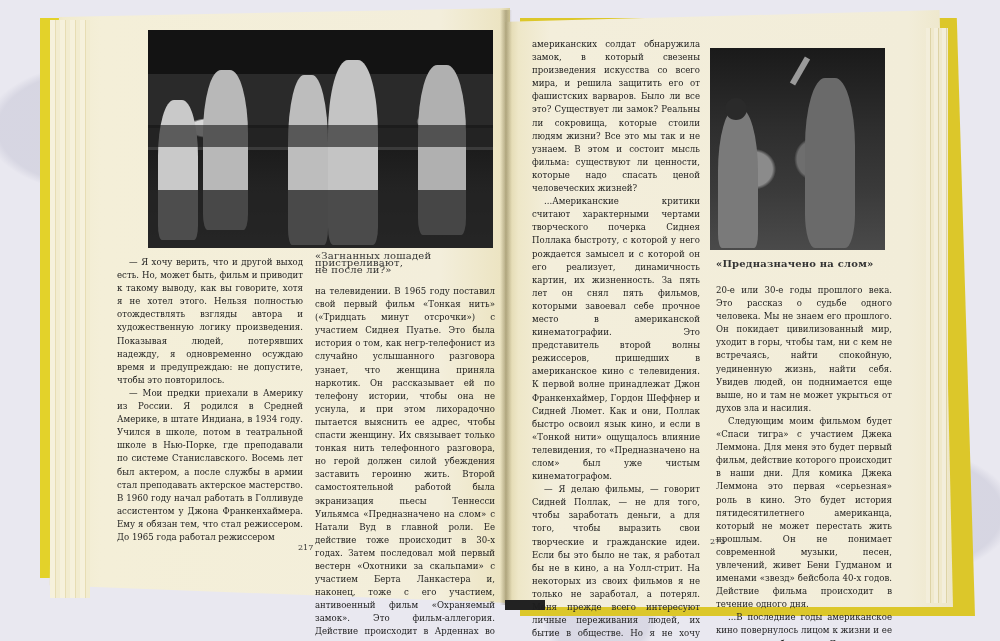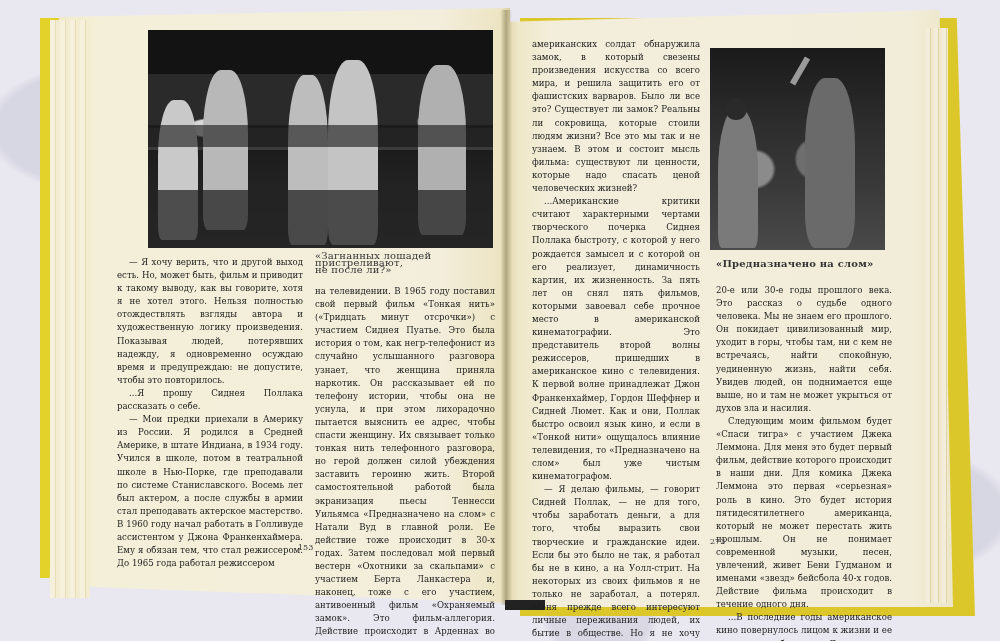--- a/index.html
+++ b/index.html
@@ -71,29 +71,28 @@
 </div>
 
 <div class="caption" style="left:315px;top:252px;">
   <div>«Загнанных лошадей</div>
   <div>пристреливают,</div>
   <div>не после ли?»</div>
 </div>
 
 <div class="col" style="left:117px;top:256px;width:186px;">
   <p style="text-indent:12px;">— Я хочу верить, что и другой выход есть. Но, может быть, фильм и приводит к такому выводу, как вы говорите, хотя я не хотел этого. Нельзя полностью отождествлять взгляды автора и художественную логику произведения. Показывая людей, потерявших надежду, я одновременно осуждаю время и предупреждаю: не допустите, чтобы это повторилось.</p>
-  <p style="text-indent:12px;">...Я прошу Сиднея Поллака рассказать о себе.</p>
   <p style="text-indent:12px;">— Мои предки приехали в Америку из России. Я родился в Средней Америке, в штате Индиана, в 1934 году. Учился в школе, потом в театральной школе в Нью-Порке, где преподавали по системе Станиславского. Восемь лет был актером, а после службы в армии стал преподавать актерское мастерство. В 1960 году начал работать в Голливуде ассистентом у Джона Франкенхаймера. Ему я обязан тем, что стал режиссером. До 1965 года работал режиссером</p>
 </div>
 
 <div class="col" style="left:315px;top:285px;width:180px;">
   <p>на телевидении. В 1965 году поставил свой первый фильм «Тонкая нить» («Тридцать минут отсрочки») с участием Сиднея Пуатье. Это была история о том, как негр-телефонист из случайно услышанного разговора узнает, что женщина приняла наркотик. Он рассказывает ей по телефону истории, чтобы она не уснула, и при этом лихорадочно пытается выяснить ее адрес, чтобы спасти женщину. Их связывает только тонкая нить телефонного разговора, но герой должен силой убеждения заставить героиню жить. Второй самостоятельной работой была экранизация пьесы Теннесси Уильямса «Предназначено на слом» с Натали Вуд в главной роли. Ее действие тоже происходит в 30-х годах. Затем последовал мой первый вестерн «Охотники за скальпами» с участием Берта Ланкастера и, наконец, тоже с его участием, антивоенный фильм «Охраняемый замок». Это фильм-аллегория. Действие происходит в Арденнах во время второй мировой войны. Маленькая группа</p>
 </div>
 
-<div class="pn" style="left:298px;top:543px;">153</div>
+<div class="pn" style="left:298px;top:543px;">217</div>
 
 <div class="col" style="left:532px;top:38px;width:168px;">
   <p>американских солдат обнаружила замок, в который свезены произведения искусства со всего мира, и решила защитить его от фашистских варваров. Было ли все это? Существует ли замок? Реальны ли сокровища, которые стоили людям жизни? Все это мы так и не узнаем. В этом и состоит мысль фильма: существуют ли ценности, которые надо спасать ценой человеческих жизней?</p>
   <p style="text-indent:12px;">...Американские критики считают характерными чертами творческого почерка Сиднея Поллака быстроту, с которой у него рождается замысел и с которой он его реализует, динамичность картин, их жизненность. За пять лет он снял пять фильмов, которыми завоевал себе прочное место в американской кинематографии. Это представитель второй волны режиссеров, пришедших в американское кино с телевидения. К первой волне принадлежат Джон Франкенхаймер, Гордон Шеффнер и Сидней Люмет. Как и они, Поллак быстро освоил язык кино, и если в «Тонкой нити» ощущалось влияние телевидения, то «Предназначено на слом» был уже чистым кинематографом.</p>
   <p style="text-indent:12px;">— Я делаю фильмы, — говорит Сидней Поллак, — не для того, чтобы заработать деньги, а для того, чтобы выразить свои творческие и гражданские идеи. Если бы это было не так, я работал бы не в кино, а на Уолл-стрит. На некоторых из своих фильмов я не только не заработал, а потерял. Меня прежде всего интересуют личные переживания людей, их бытие в обществе. Но я не хочу высказывать свои идеи в лоб. Я не стал бы ставить фильм о войне во Вьетнаме, но если бы я сделал картину о первой мировой войне, то она говорила бы людям и о сегодняшней войне во Вьетнаме. Я считаю, что любовная история может рассказать и о политических отношениях. Правда, которая заложена в фильме, может быть универсальной.</p>
 
 </div>
 
 <div class="photo photo-girl">
   <div class="fig" style="left:8px;top:60px;width:40px;height:140px;background:#7a7a7a;border-radius:45% 45% 10% 10%;"></div>

